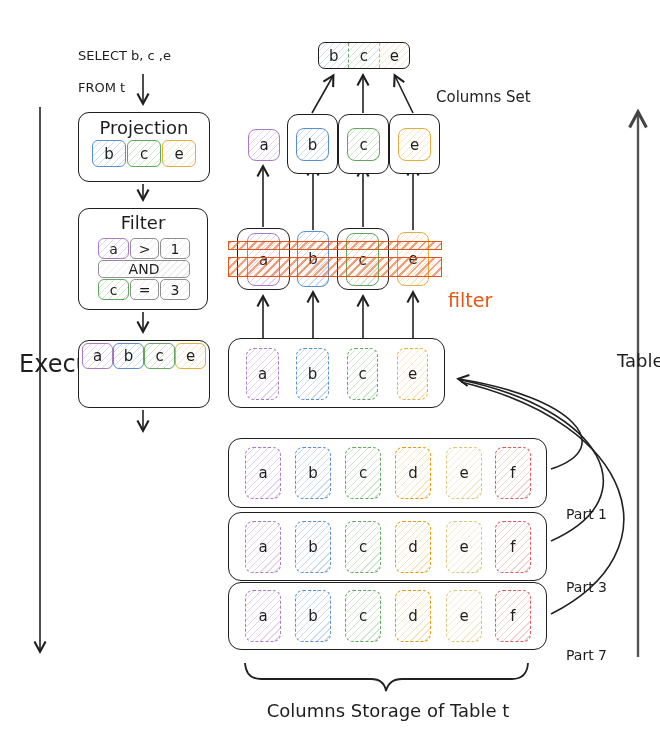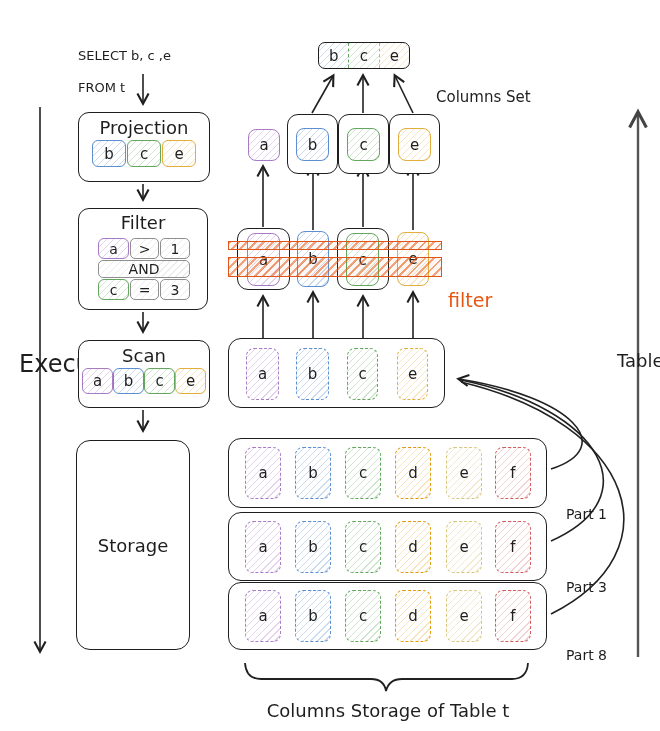--- a/index.html
+++ b/index.html
@@ -95,32 +95,28 @@
   </div>
   <div class="abs cell ca" style="left:98px;top:238px;width:31px;height:21px;font-size:14px;">a</div>
   <div class="abs cell cgray" style="left:130px;top:238px;width:29px;height:21px;font-size:14px;">&gt;</div>
   <div class="abs cell cgray" style="left:160px;top:238px;width:30px;height:21px;font-size:14px;">1</div>
   <div class="abs cell cgray" style="left:98px;top:260px;width:92px;height:18px;font-size:14px;">AND</div>
   <div class="abs cell cc" style="left:98px;top:279px;width:31px;height:21px;font-size:14px;">c</div>
   <div class="abs cell cgray" style="left:130px;top:279px;width:29px;height:21px;font-size:14px;">=</div>
   <div class="abs cell cgray" style="left:160px;top:279px;width:30px;height:21px;font-size:14px;">3</div>
 
   <div class="abs frame" style="left:78px;top:340px;width:132px;height:68px;">
-    <div class="title" style="margin-top:4px;">Scan</div>
     <div style="display:flex;justify-content:center;gap:0px;margin-top:2px;">
       <div class="cell ca" style="width:29px;height:24px;">a</div>
       <div class="cell cb" style="width:29px;height:24px;">b</div>
       <div class="cell cc" style="width:29px;height:24px;">c</div>
       <div class="cell ce" style="width:29px;height:24px;">e</div>
     </div>
   </div>
 
-  <div class="abs frame" style="left:76px;top:440px;width:114px;height:210px;border-radius:14px;display:flex;align-items:center;justify-content:center;">
-    <div style="font-size:18px;">Storage</div>
-  </div>
 
   <div class="abs frame" style="left:318px;top:42px;width:92px;height:27px;border-radius:7px;display:flex;overflow:hidden;">
     <div class="rs-cell cb" style="width:30px;border:none;border-right:1.4px dashed #63a75e;background:repeating-linear-gradient(135deg,rgba(91,143,208,.30) 0 1px,rgba(91,143,208,0) 1px 5px);">b</div>
     <div class="rs-cell cc" style="width:30px;border:none;border-right:1.4px dashed #e2ae3d;background:repeating-linear-gradient(135deg,rgba(99,167,94,.28) 0 1px,rgba(99,167,94,0) 1px 5px);">c</div>
     <div class="rs-cell ce" style="width:30px;border:none;background:repeating-linear-gradient(135deg,rgba(226,174,61,.30) 0 1px,rgba(226,174,61,0) 1px 5px);">e</div>
   </div>
   <div class="abs lbl" style="left:436px;top:48px;font-size:15px;">Columns Set</div>
 
   <div class="abs cell ca" style="left:248px;top:129px;width:32px;height:32px;border-radius:8px;">a</div>
   <div class="abs frame" style="left:287px;top:114px;width:51px;height:60px;"></div>
@@ -165,17 +161,17 @@
   <div class="abs cell cf dashed" style="left:495px;top:521px;width:36px;height:52px;border-radius:8px;">f</div>
   <div class="abs lbl" style="left:566px;top:539px;font-size:14px;">Part 3</div>
 
   <div class="abs frame" style="left:228px;top:582px;width:319px;height:68px;border-radius:13px;"></div>
   <div class="abs cell ca dashed" style="left:245px;top:590px;width:36px;height:52px;border-radius:8px;">a</div>
   <div class="abs cell cb dashed" style="left:295px;top:590px;width:36px;height:52px;border-radius:8px;">b</div>
   <div class="abs cell cc dashed" style="left:345px;top:590px;width:36px;height:52px;border-radius:8px;">c</div>
   <div class="abs cell cd dashed" style="left:395px;top:590px;width:36px;height:52px;border-radius:8px;">d</div>
   <div class="abs cell ce2 dashed" style="left:446px;top:590px;width:36px;height:52px;border-radius:8px;">e</div>
   <div class="abs cell cf dashed" style="left:495px;top:590px;width:36px;height:52px;border-radius:8px;">f</div>
-  <div class="abs lbl" style="left:566px;top:607px;font-size:14px;">Part 8</div>
+  <div class="abs lbl" style="left:566px;top:607px;font-size:14px;">Part 7</div>
 
   <div class="abs" style="left:238px;top:700px;width:300px;text-align:center;font-size:18px;">Columns Storage of Table t</div>
 
 </div>
 
 </body></html>

